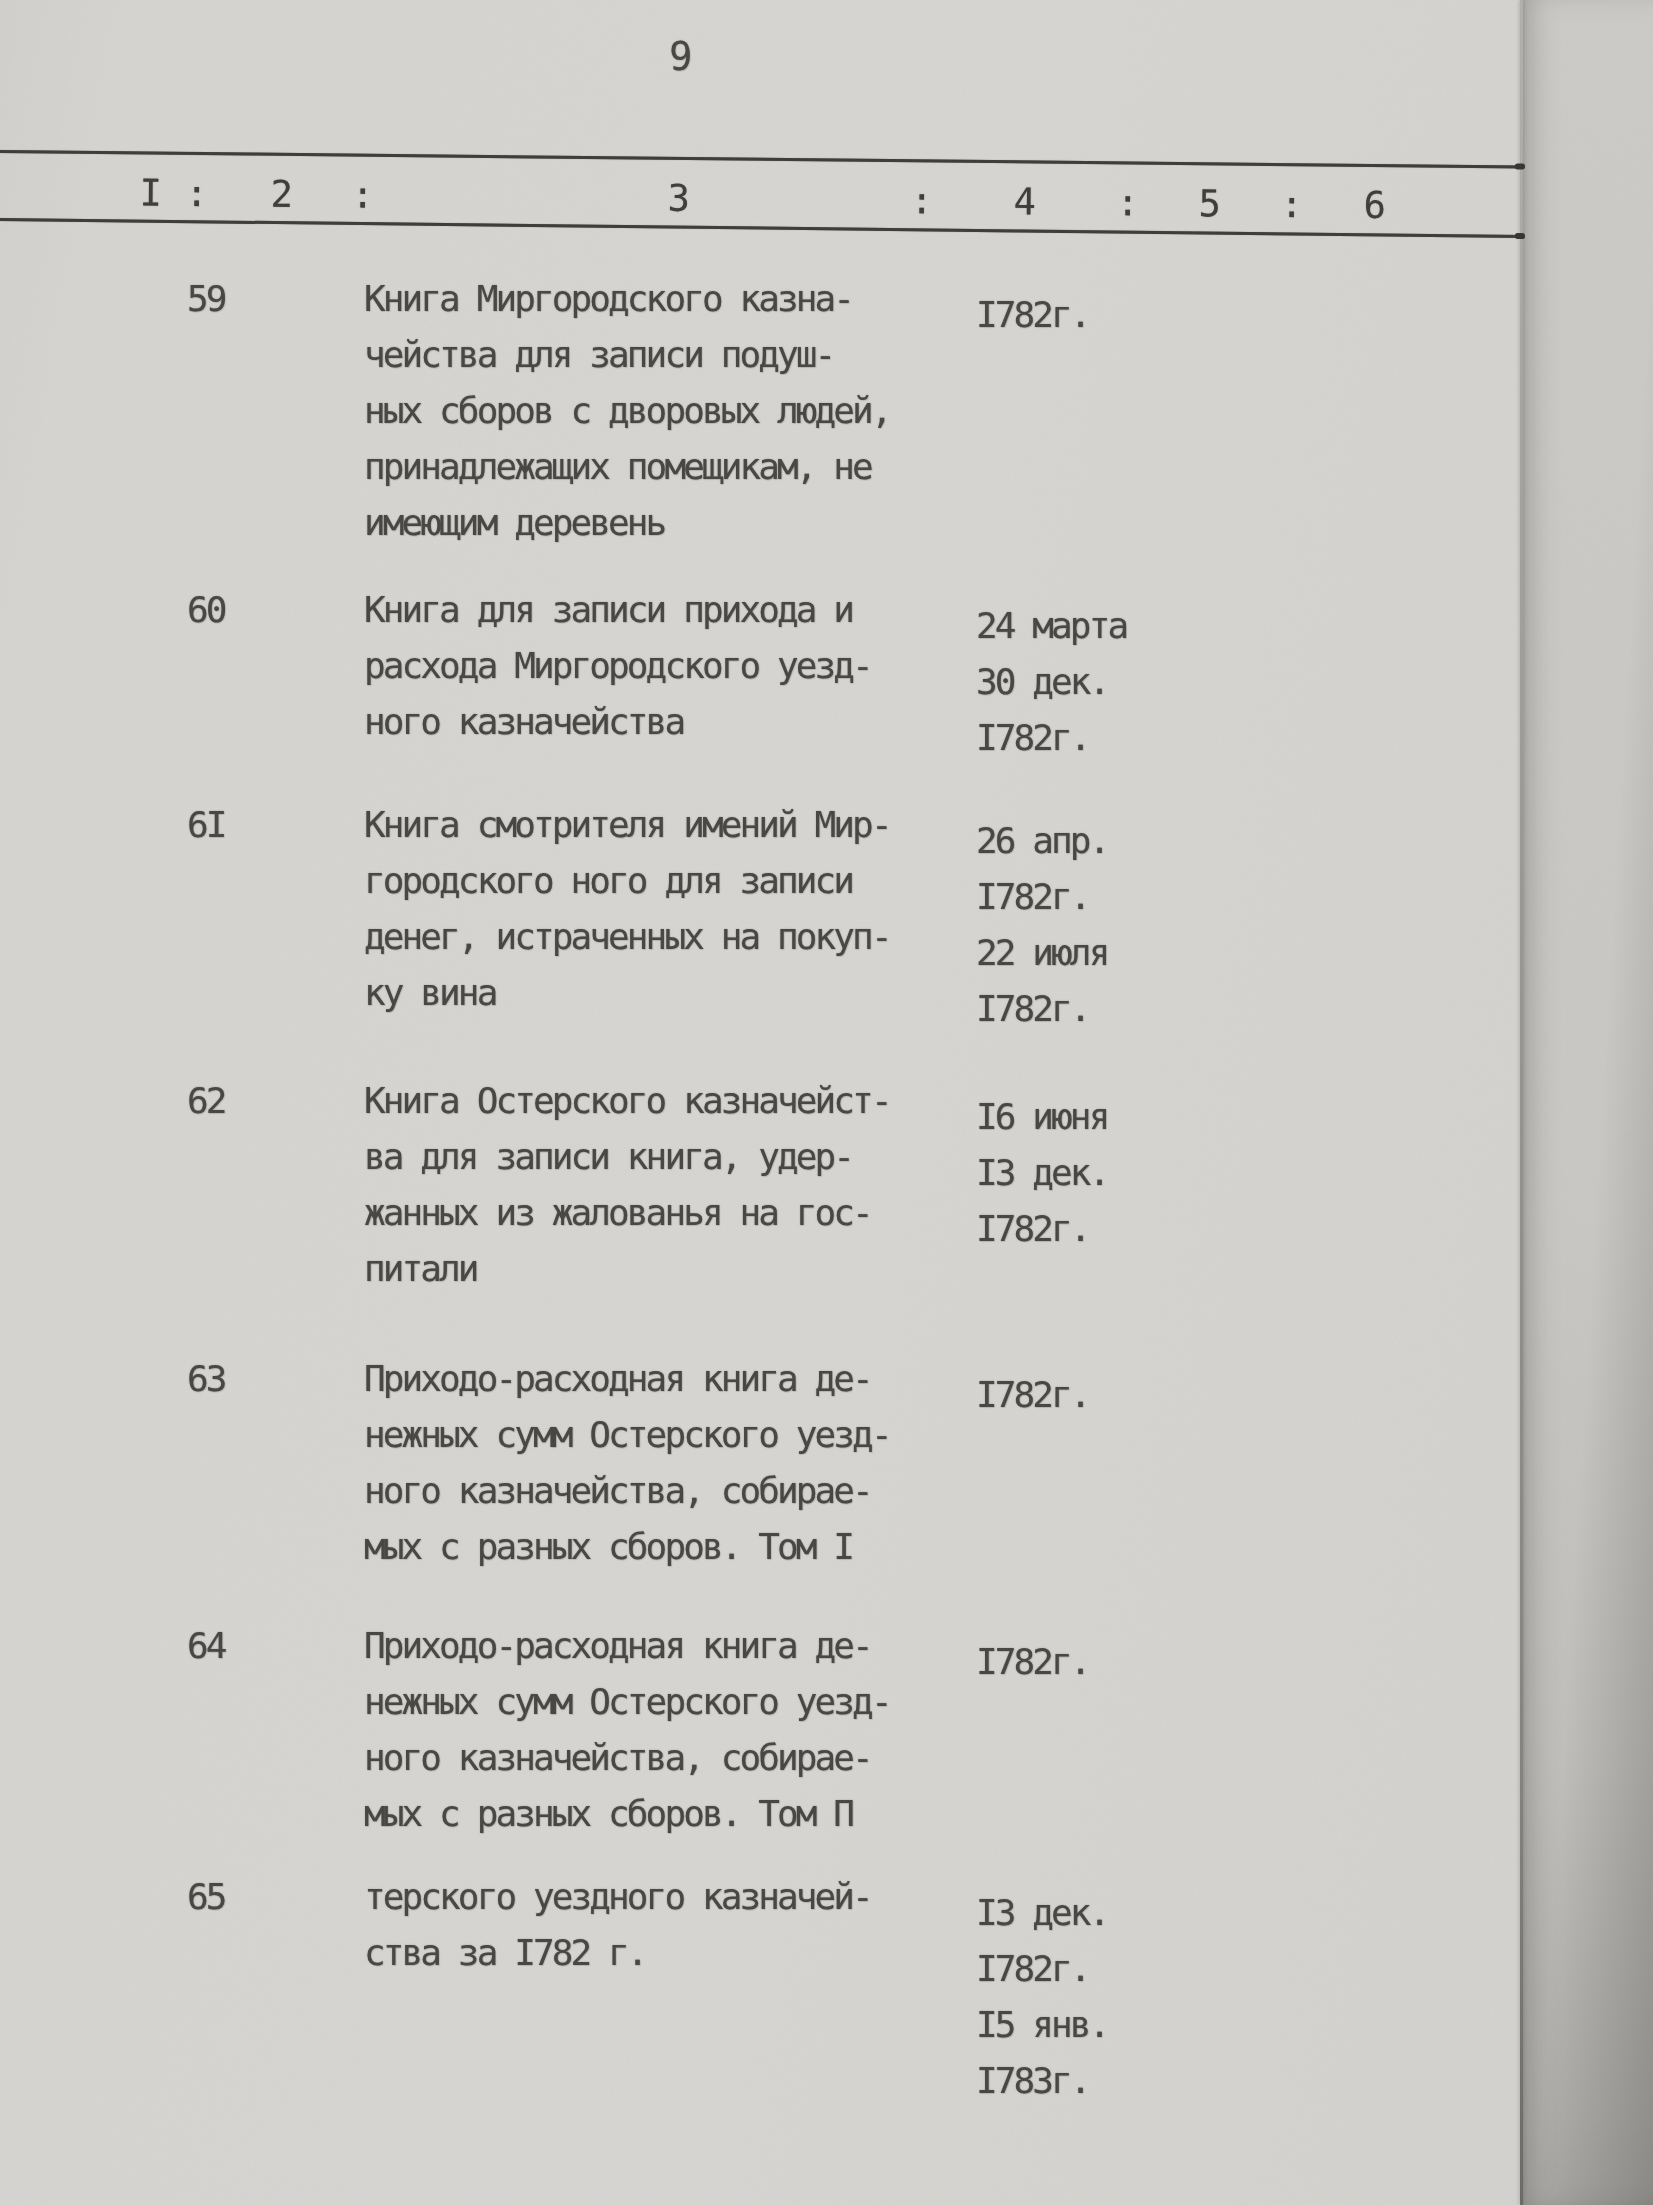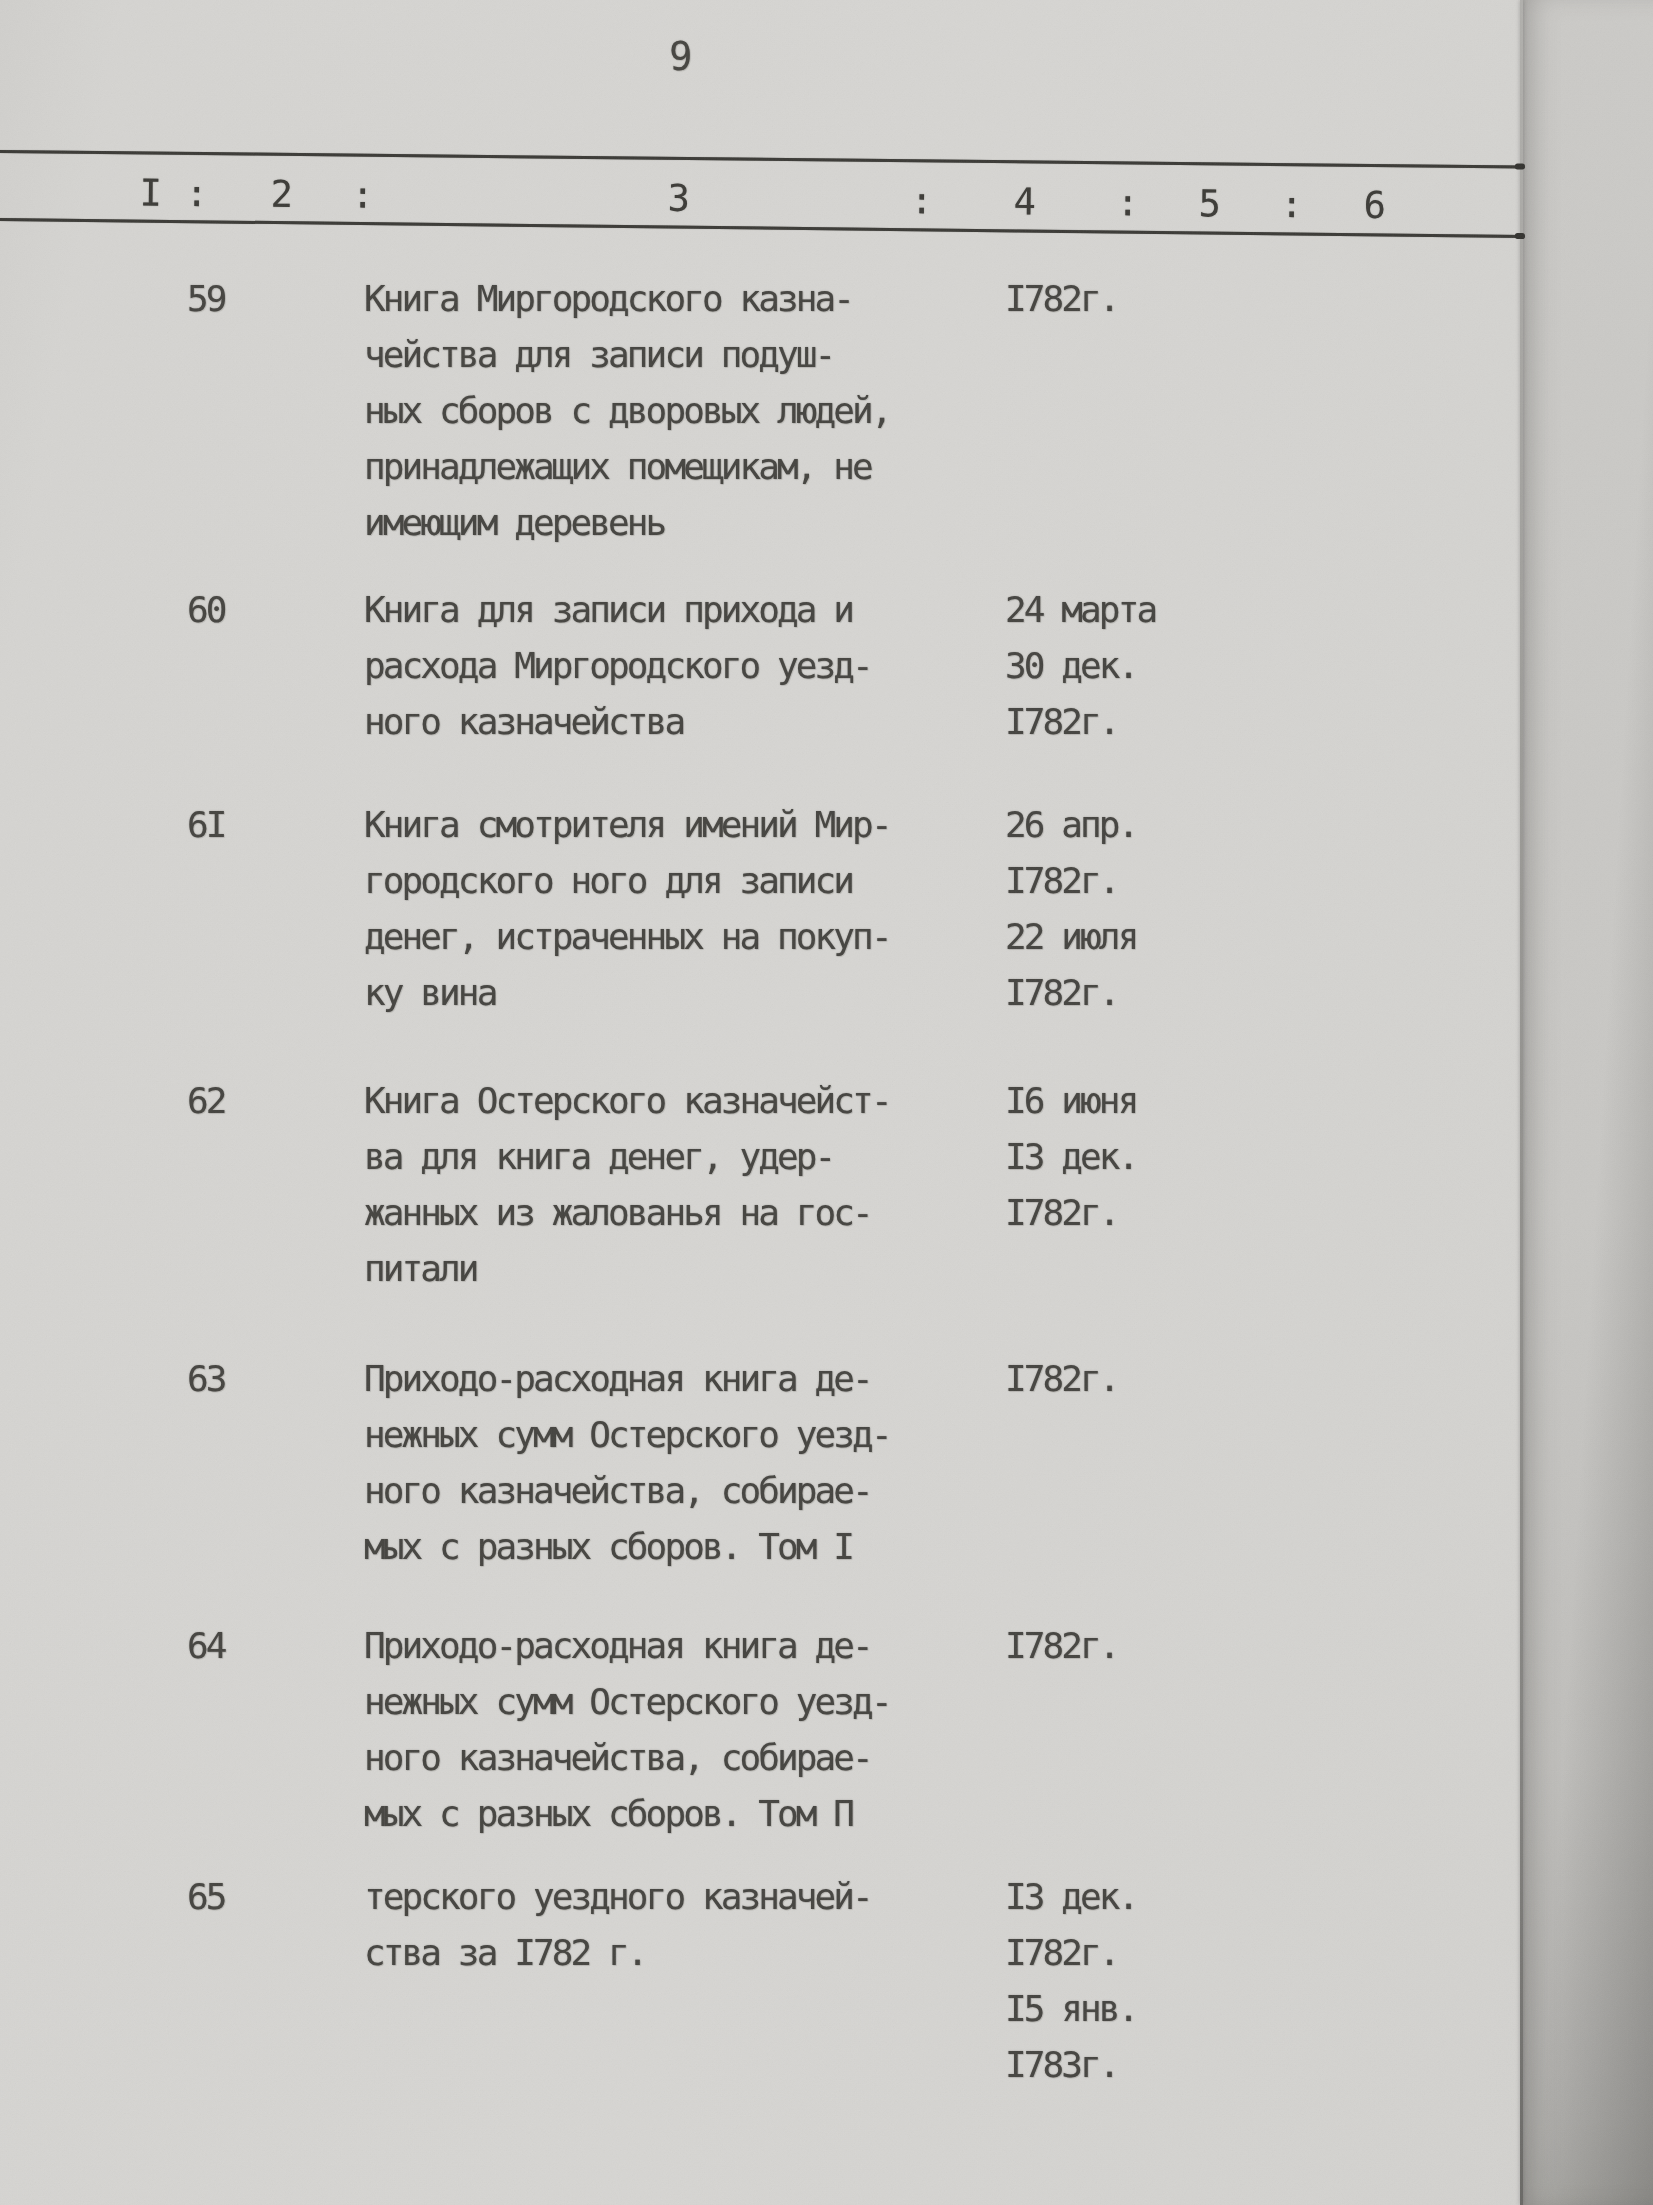--- a/index.html
+++ b/index.html
@@ -51,21 +51,21 @@
   .colhead{
     position:absolute;left:0;top:165px;width:1523px;height:53px;
     transform:rotate(0.58deg);transform-origin:0 0;
     font-size:37px;color:#3c3b37;
   }
   .colhead span{position:absolute;top:0;line-height:53px;letter-spacing:0;
     text-shadow:0 0 1.2px rgba(60,59,55,.55);}
   .entry{position:absolute;left:0;width:1523px;}
   .entry .no{position:absolute;left:187px;top:0;line-height:56px;}
   .entry .desc{position:absolute;left:364px;top:0;}
-  .entry .dates{position:absolute;left:976px;top:0;margin-left:29px;}
+  .entry .dates{position:absolute;left:976px;top:16px;}
   .entry .ln{height:56px;line-height:56px;}
   .grain{position:absolute;inset:0;width:100%;height:100%;opacity:.55;pointer-events:none;}
 </style>
 </head>
 <body>
 
 <div class="scan">
 
   <div class="right-strip">
     <div class="corner-shade"></div>
@@ -132,21 +132,21 @@
       <div class="ln">I782г.</div>
       <div class="ln">22 июля</div>
       <div class="ln">I782г.</div>
     </div>
   </section>
 
   <section class="entry" style="top:1073px">
     <div class="no typewriter">62</div>
     <div class="desc typewriter">
       <div class="ln">Книга Остерского казначейст-</div>
-      <div class="ln">ва для книга денег, удер-</div>
+      <div class="ln">ва для записи книга, удер-</div>
       <div class="ln">жанных из жалованья на гос-</div>
       <div class="ln">питали</div>
     </div>
     <div class="dates typewriter">
       <div class="ln">I6 июня</div>
       <div class="ln">I3 дек.</div>
       <div class="ln">I782г.</div>
     </div>
   </section>
 

